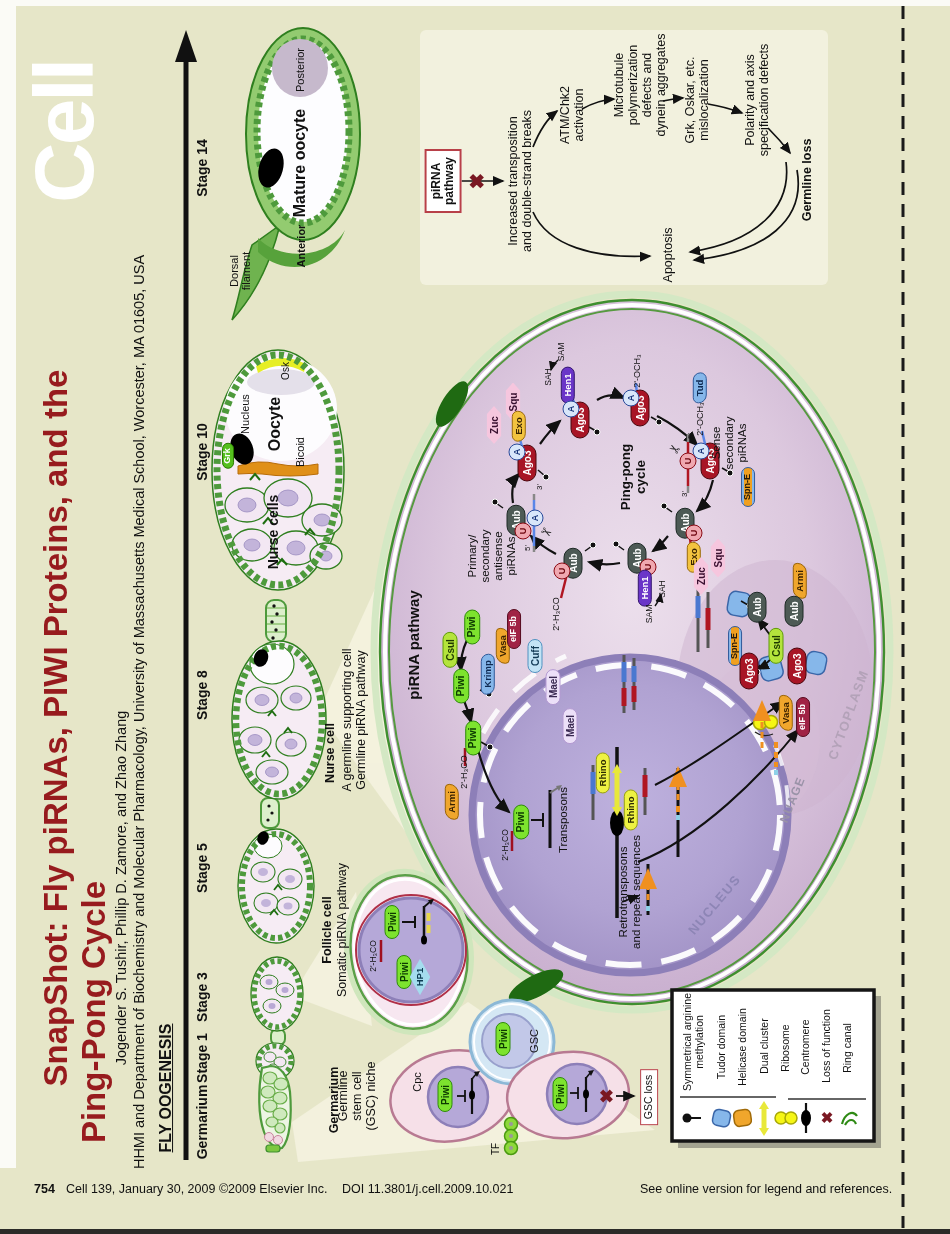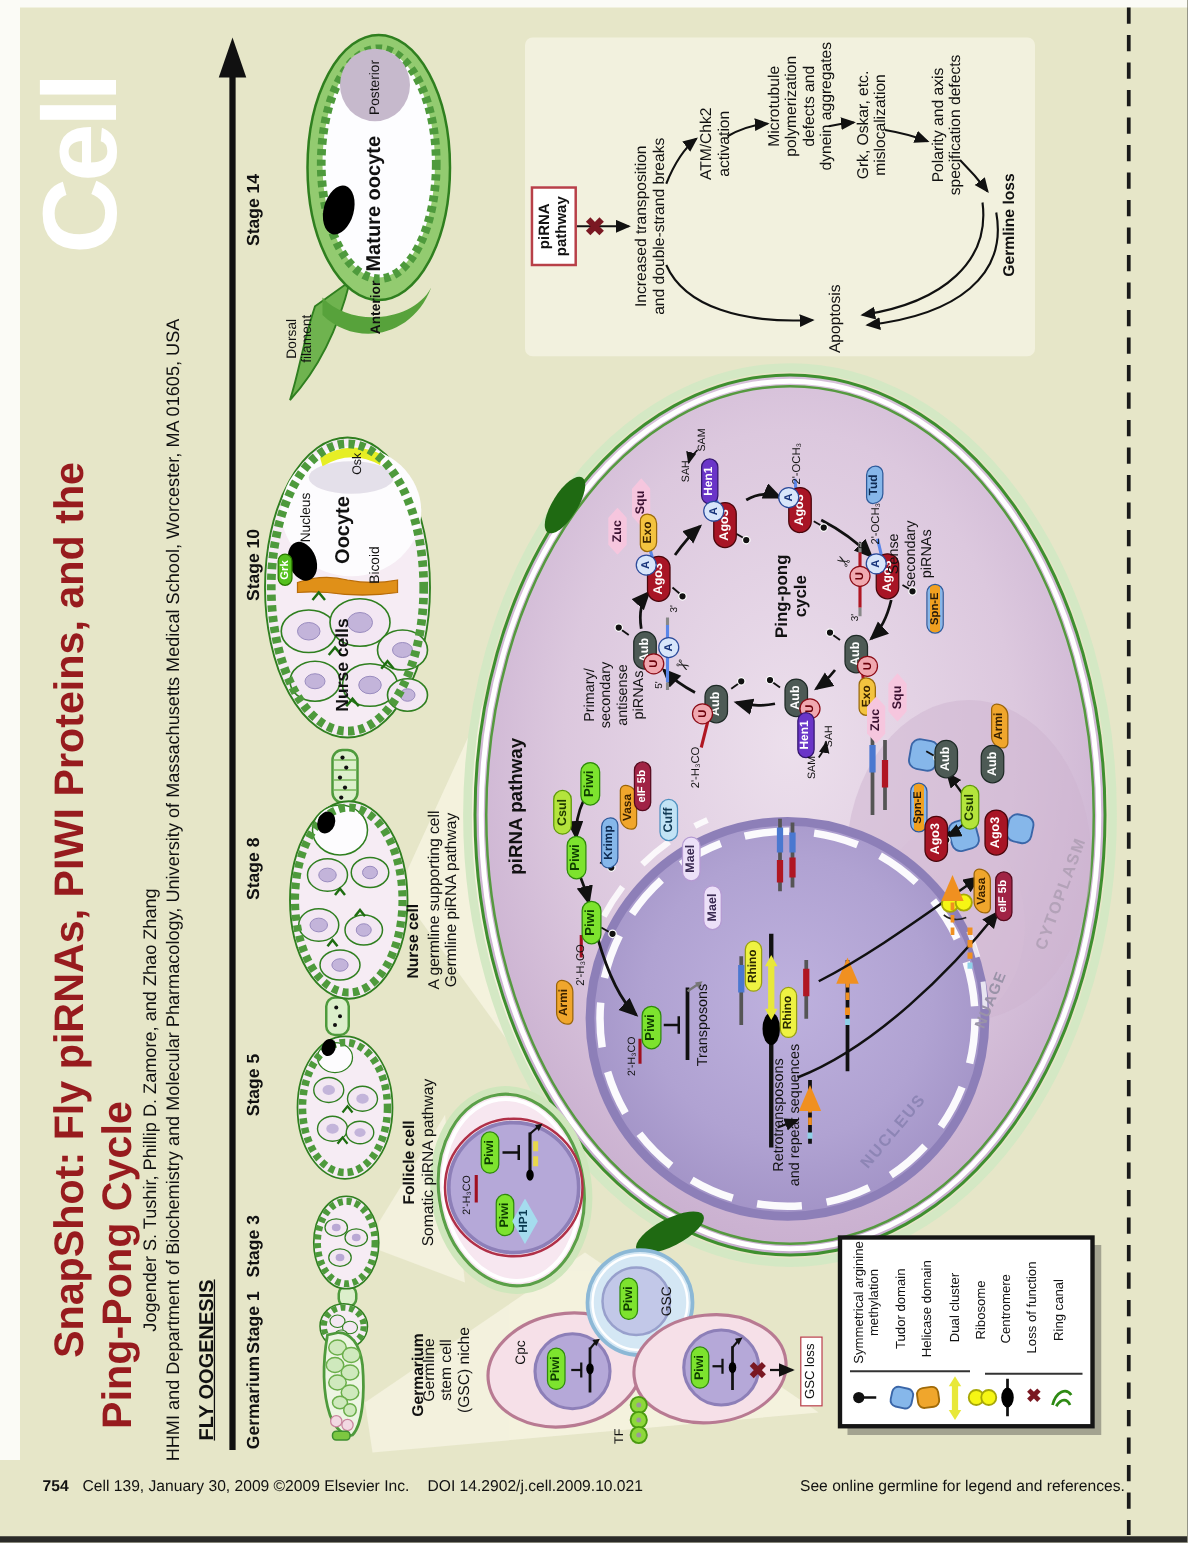--- a/index.html
+++ b/index.html
@@ -630,16 +630,16 @@
       <div class="lbl" style="left: 765px; top: 1046px; font-size: 10.5px; transform: translate(-50%, -50%) rotate(-90deg);">Dual cluster</div>
       <div class="lbl" style="left: 786px; top: 1048px; font-size: 10.5px; transform: translate(-50%, -50%) rotate(-90deg);">Ribosome</div>
       <div class="lbl" style="left: 806px; top: 1047px; font-size: 10.5px; transform: translate(-50%, -50%) rotate(-90deg);">Centromere</div>
       <div class="lbl" style="left: 827px; top: 1046px; font-size: 10.5px; transform: translate(-50%, -50%) rotate(-90deg);">Loss of function</div>
       <div class="lbl" style="left: 848px; top: 1048px; font-size: 10.5px; transform: translate(-50%, -50%) rotate(-90deg);">Ring canal</div>
       <div class="lbl xred" style="left: 827px; top: 1118px; font-size: 15px; transform: translate(-50%, -50%) rotate(0deg);">✖</div>
     </div>
 
 <div class="foot" id="f-num">754</div>
 <div class="foot" id="f-cite">Cell 139, January 30, 2009 ©2009 Elsevier Inc.</div>
-<div class="foot" id="f-doi">DOI 14.2902/j.cell.2009.10.021</div>
-<div class="foot" id="f-note">See online germline for legend and references.</div>
+<div class="foot" id="f-doi">DOI 11.3801/j.cell.2009.10.021</div>
+<div class="foot" id="f-note">See online version for legend and references.</div>
 
 </div>
 
 </body></html>

